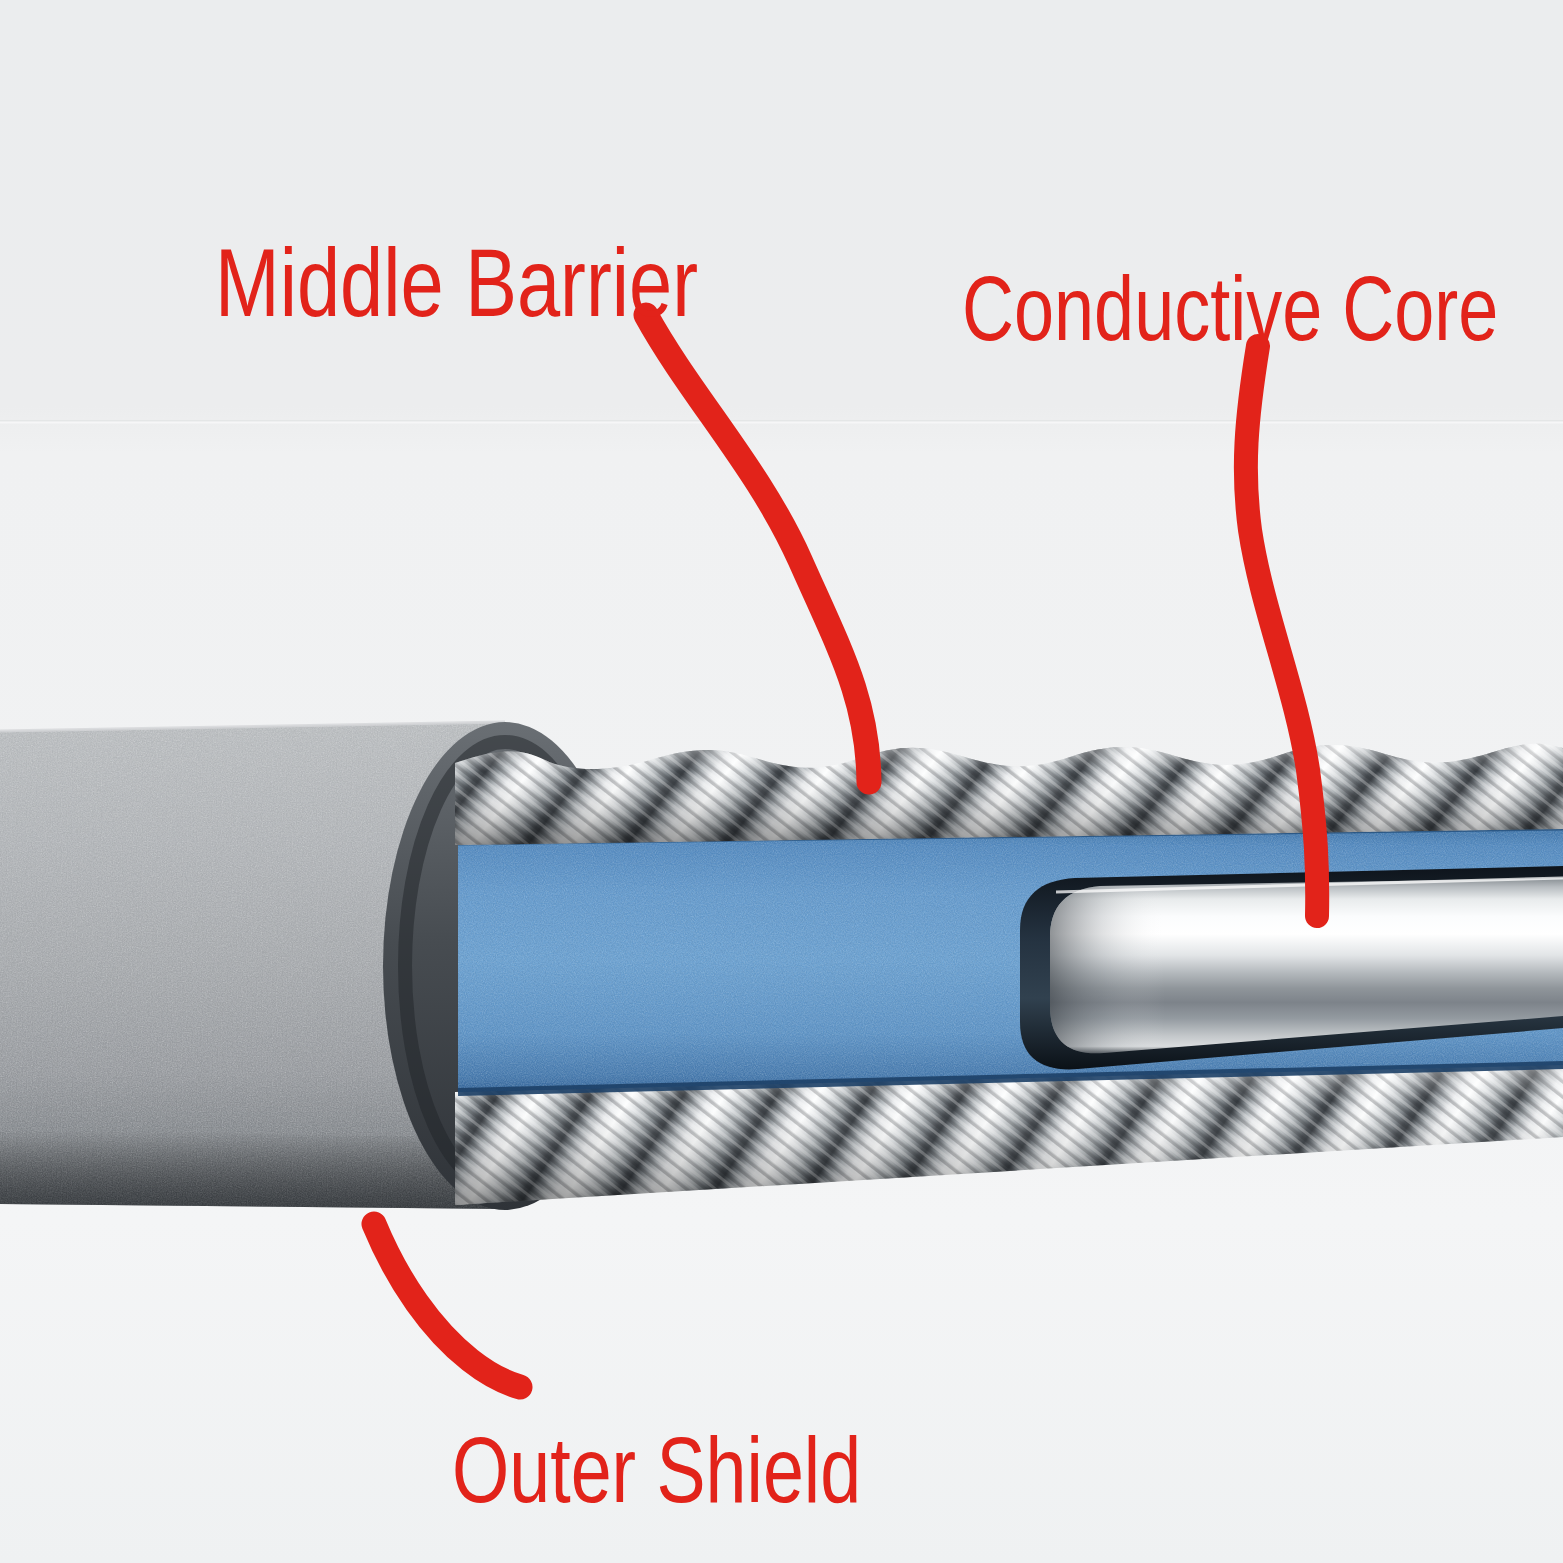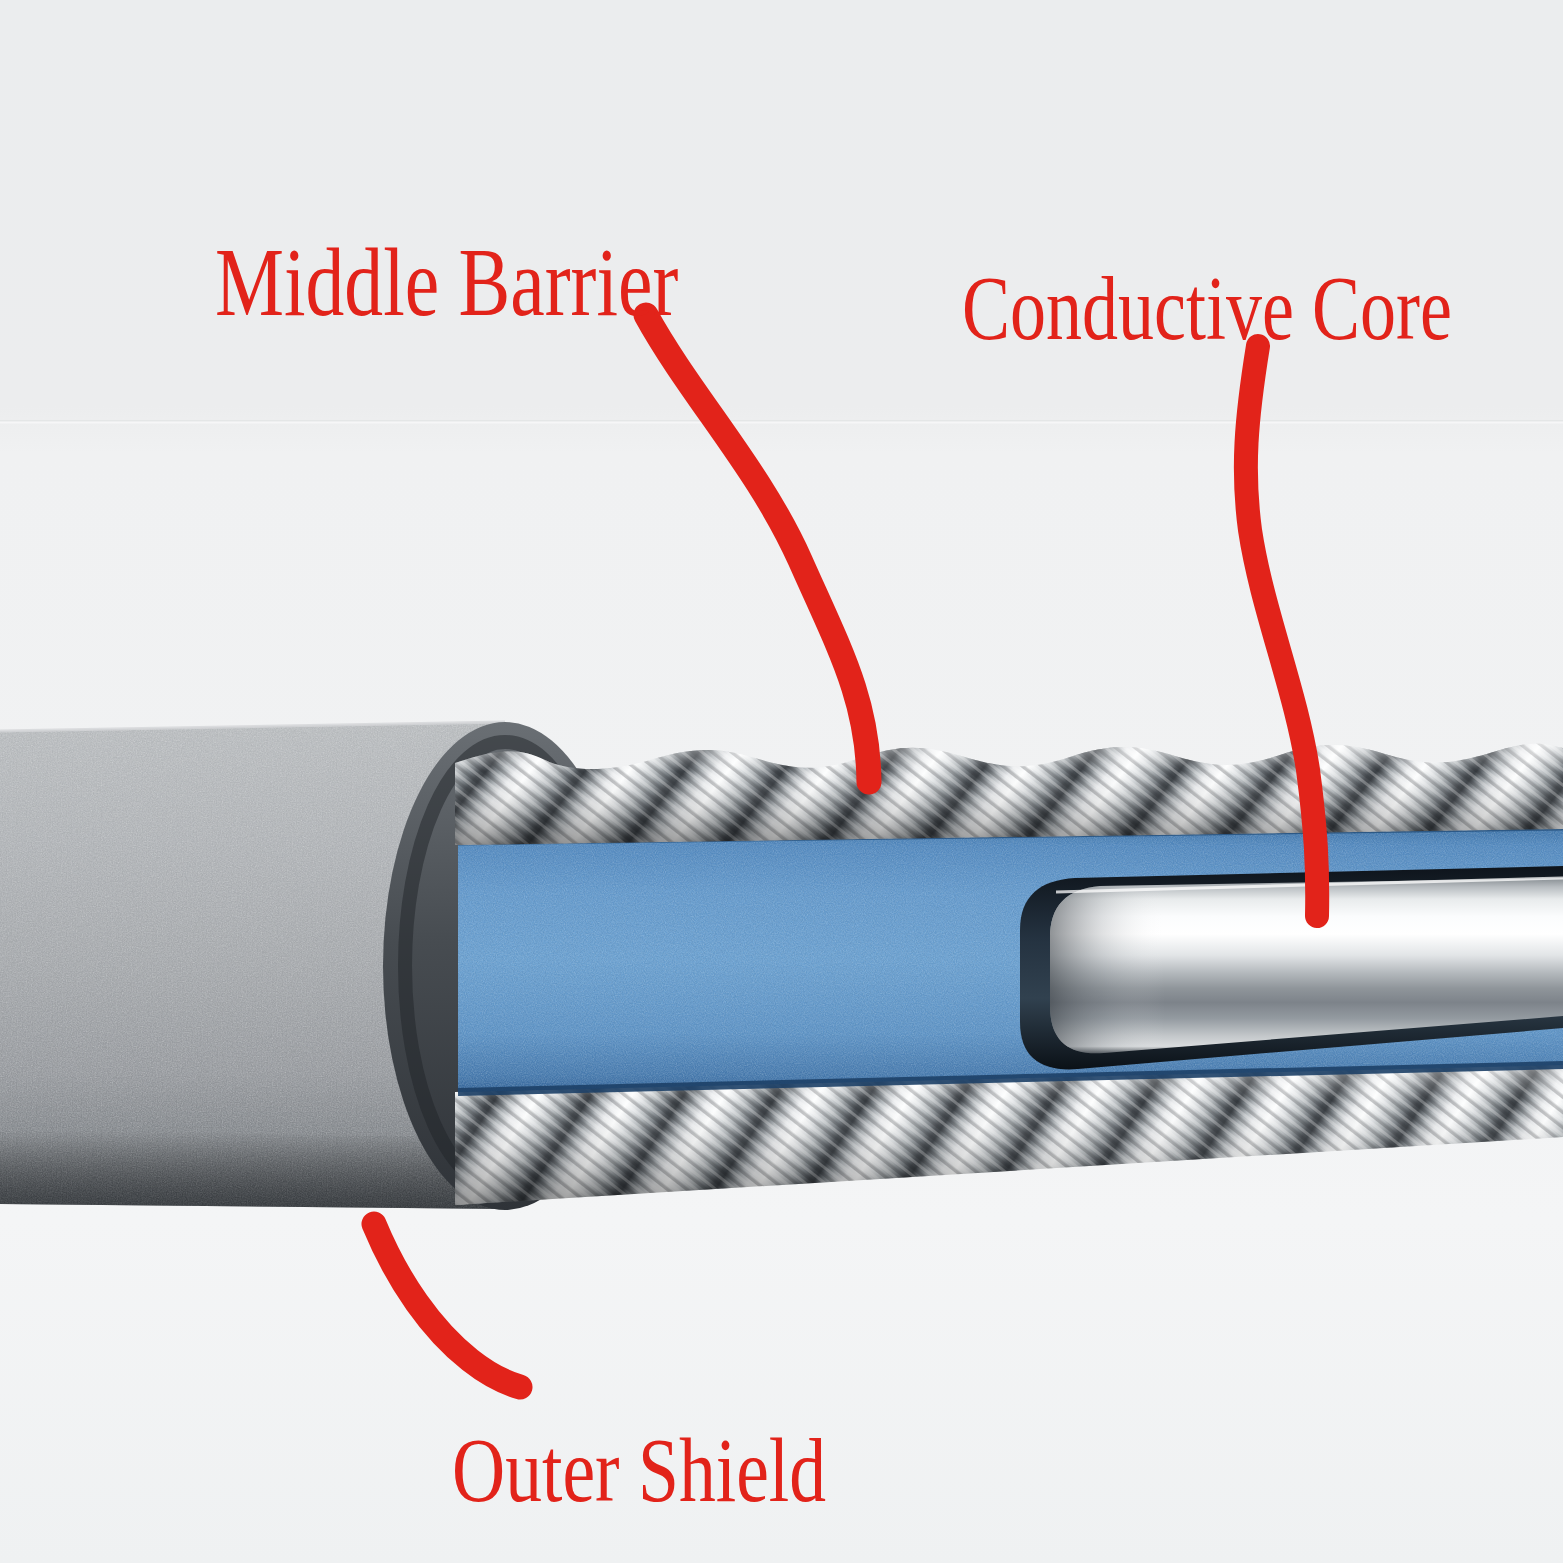--- a/index.html
+++ b/index.html
@@ -9,21 +9,21 @@
   }
   html,body{margin:0;padding:0;}
   body{
     width:1563px;height:1563px;
     font-family:"Liberation Sans", sans-serif;
     background:var(--bg-top);
     overflow:hidden;
   }
   #stage{
     position:relative;
-    width:1438px;height:1563px;font-family:Liberation Serif, serif;
+    width:1438px;height:1563px;
   }
   #cable-svg{
     position:absolute;left:0;top:0;
     width:1563px;height:1563px;
     display:block;
   }
   .callout-label{
     position:absolute;
     color:var(--red);
     white-space:nowrap;

